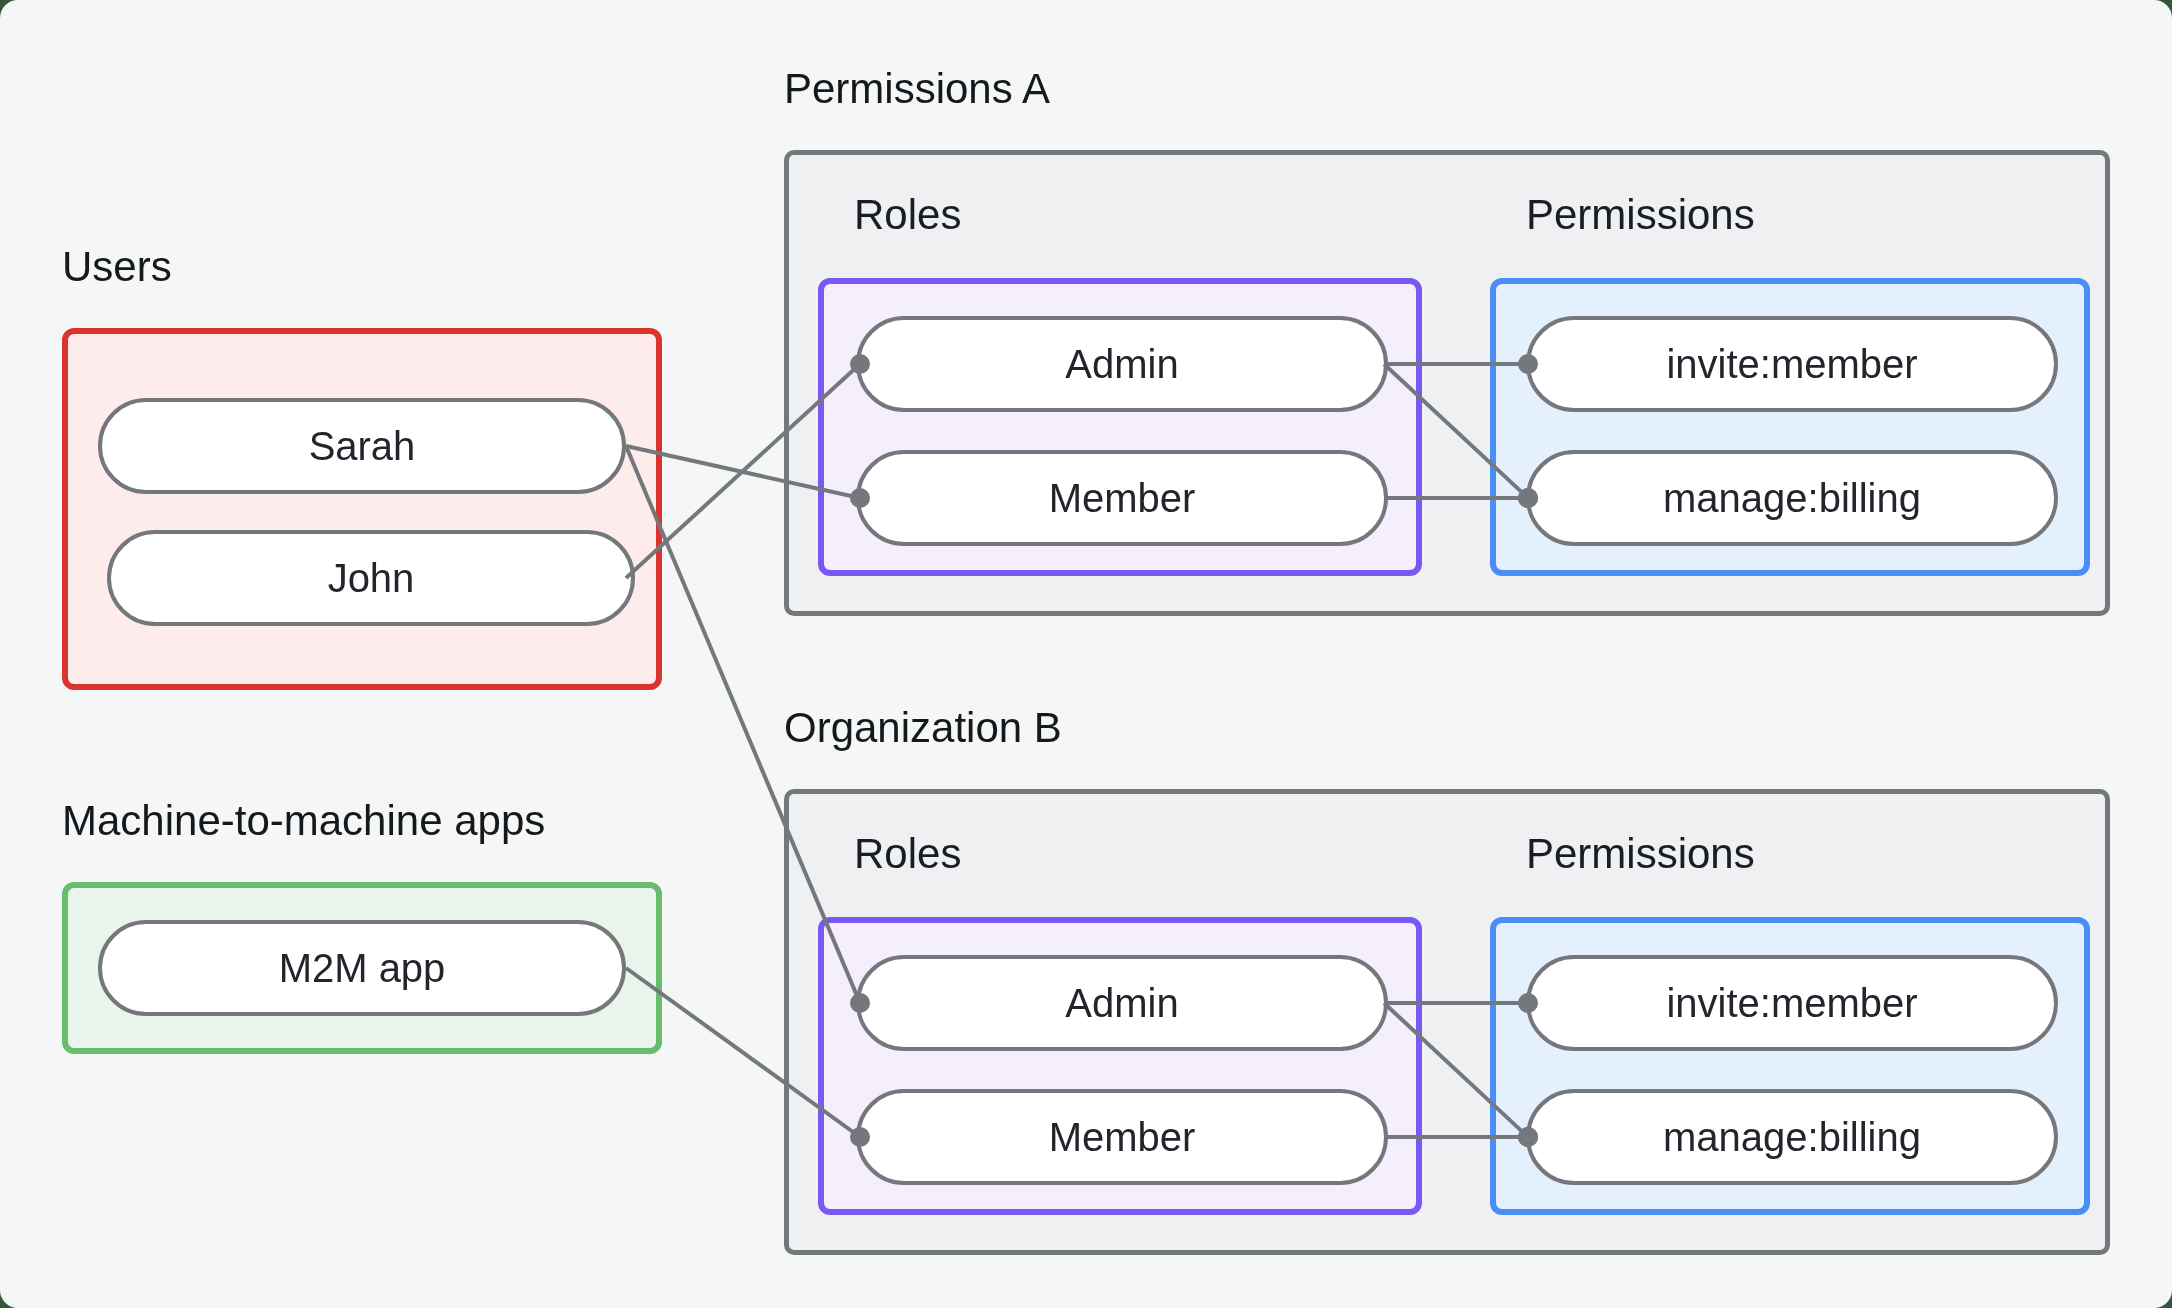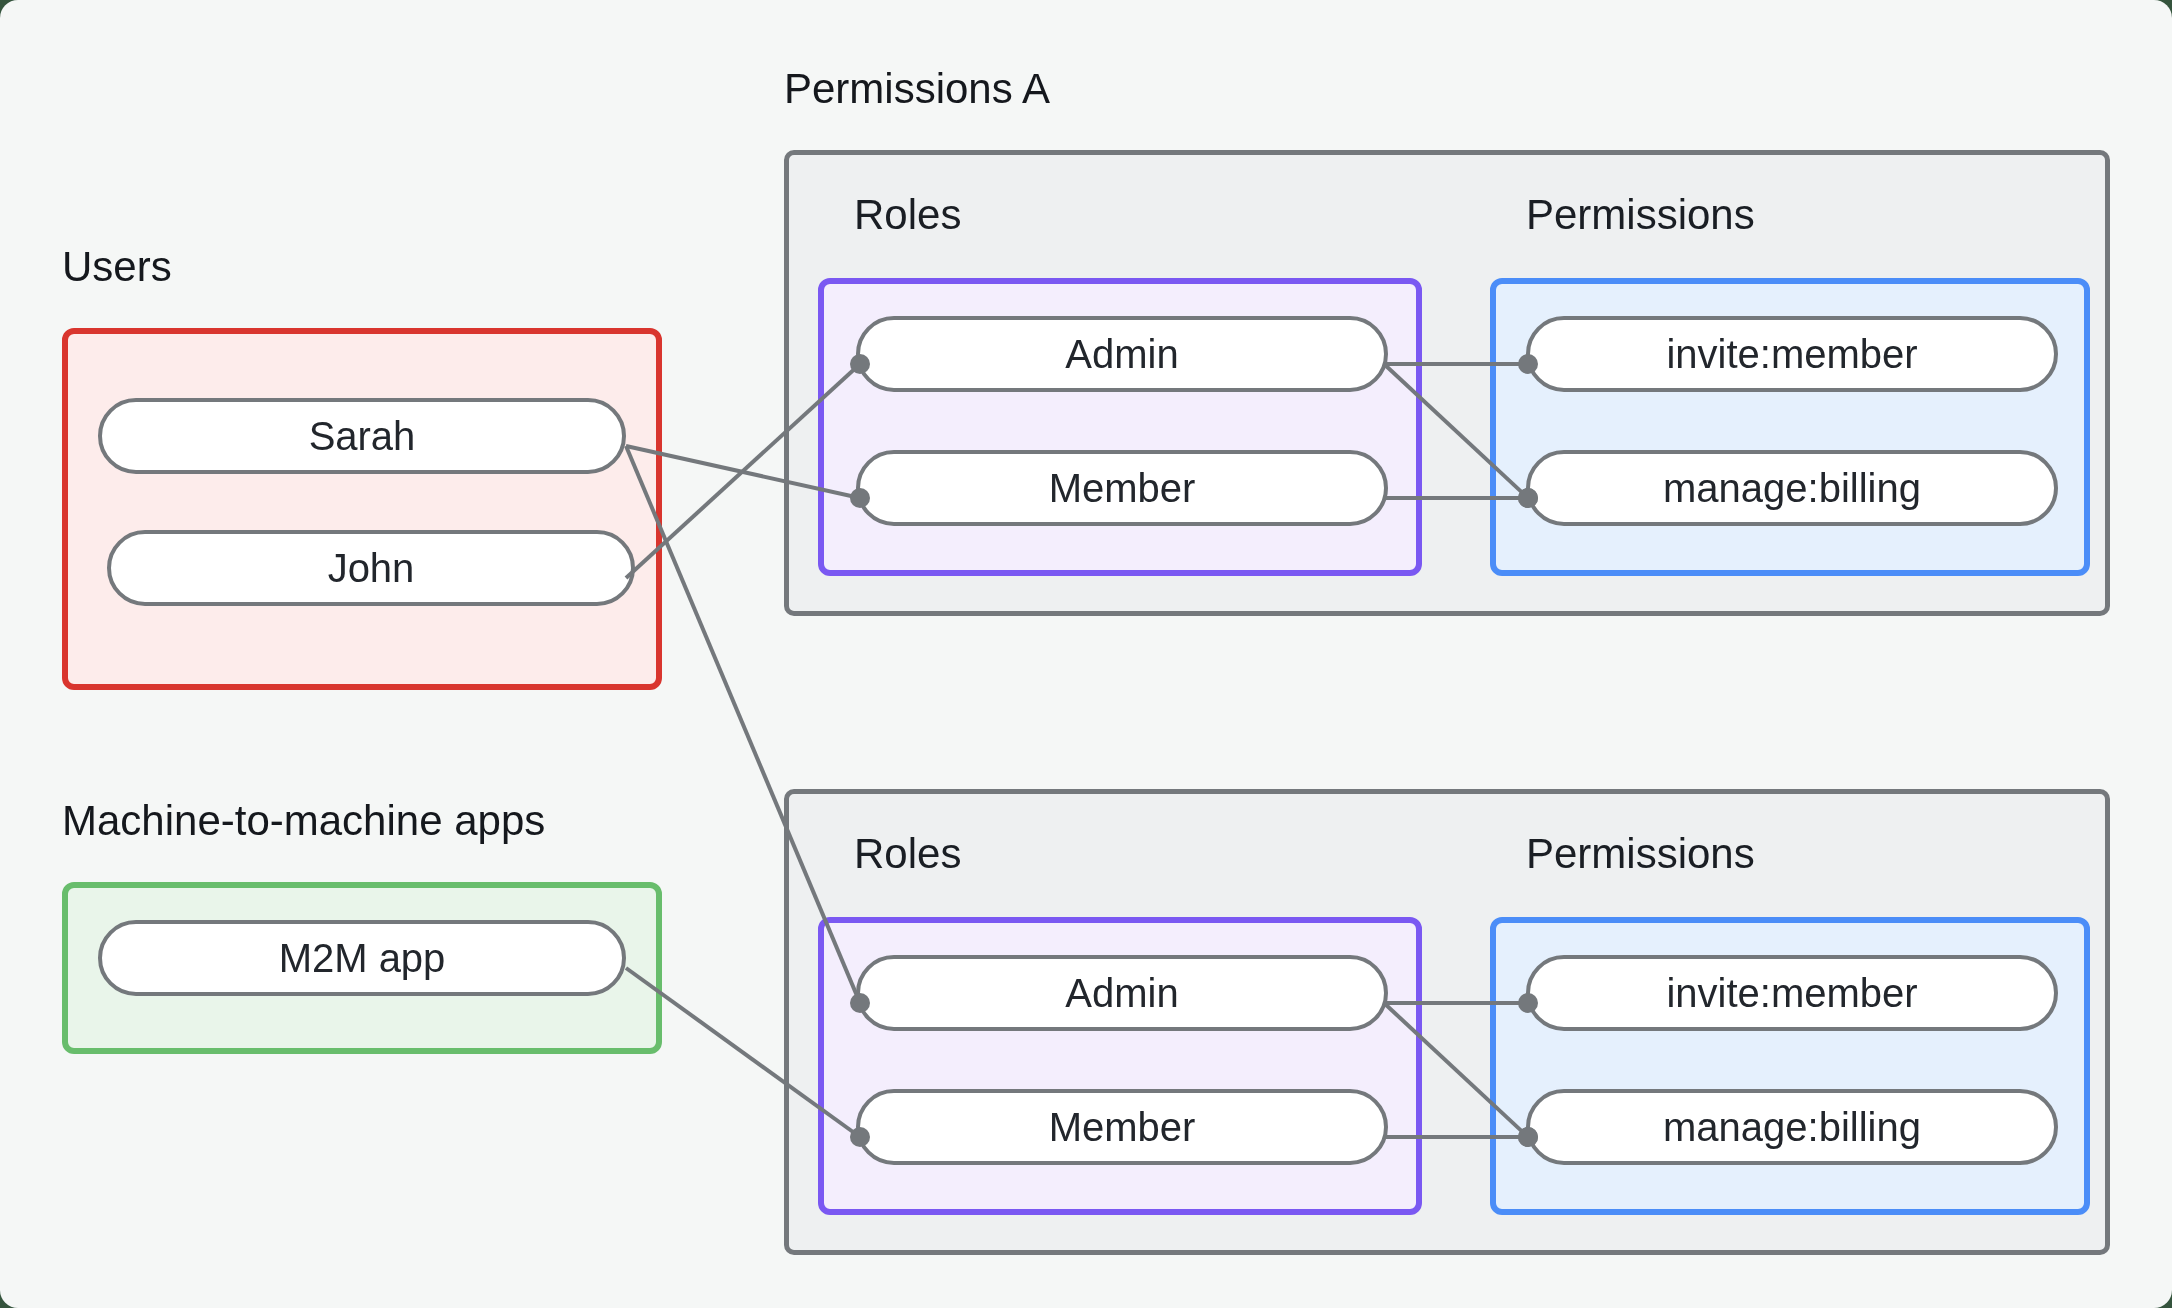--- a/index.html
+++ b/index.html
@@ -56,21 +56,21 @@
     font-weight: 500;
     color: #1a1e24;
     line-height: 1.1;
     white-space: nowrap;
     margin-left: 36px;
   }
   .pill {
     position: absolute;
     box-sizing: border-box;
     width: 528px;
-    height: 76px;
+    height: 96px;
     background: #ffffff;
     border: 4px solid var(--line, #74787c);
     border-radius: 48px;
     display: flex;
     align-items: center;
     justify-content: center;
     font-size: 40px;
     font-weight: 400;
     color: #22262c;
     white-space: nowrap;
@@ -103,20 +103,21 @@
   <div class="group-box org-box" style="left:784px; top:150px; width:1326px; height:466px;"></div>
   <div class="inner-label" style="left:818px; top:192px;">Roles</div>
   <div class="inner-label" style="left:1490px; top:192px;">Permissions</div>
   <div class="group-box roles-box" style="left:818px; top:278px; width:604px; height:298px;"></div>
   <div class="group-box permissions-box" style="left:1490px; top:278px; width:600px; height:298px;"></div>
   <div class="pill" style="left:856px; top:316px; width:532px;">Admin</div>
   <div class="pill" style="left:856px; top:450px; width:532px;">Member</div>
   <div class="pill" style="left:1526px; top:316px; width:532px;">invite:member</div>
   <div class="pill" style="left:1526px; top:450px; width:532px;">manage:billing</div>
 
+  <div class="section-title" style="left:784px; top:705px;">Organization B</div>
   <div class="group-box org-box" style="left:784px; top:789px; width:1326px; height:466px;"></div>
   <div class="inner-label" style="left:818px; top:831px;">Roles</div>
   <div class="inner-label" style="left:1490px; top:831px;">Permissions</div>
   <div class="group-box roles-box" style="left:818px; top:917px; width:604px; height:298px;"></div>
   <div class="group-box permissions-box" style="left:1490px; top:917px; width:600px; height:298px;"></div>
   <div class="pill" style="left:856px; top:955px; width:532px;">Admin</div>
   <div class="pill" style="left:856px; top:1089px; width:532px;">Member</div>
   <div class="pill" style="left:1526px; top:955px; width:532px;">invite:member</div>
   <div class="pill" style="left:1526px; top:1089px; width:532px;">manage:billing</div>
 

